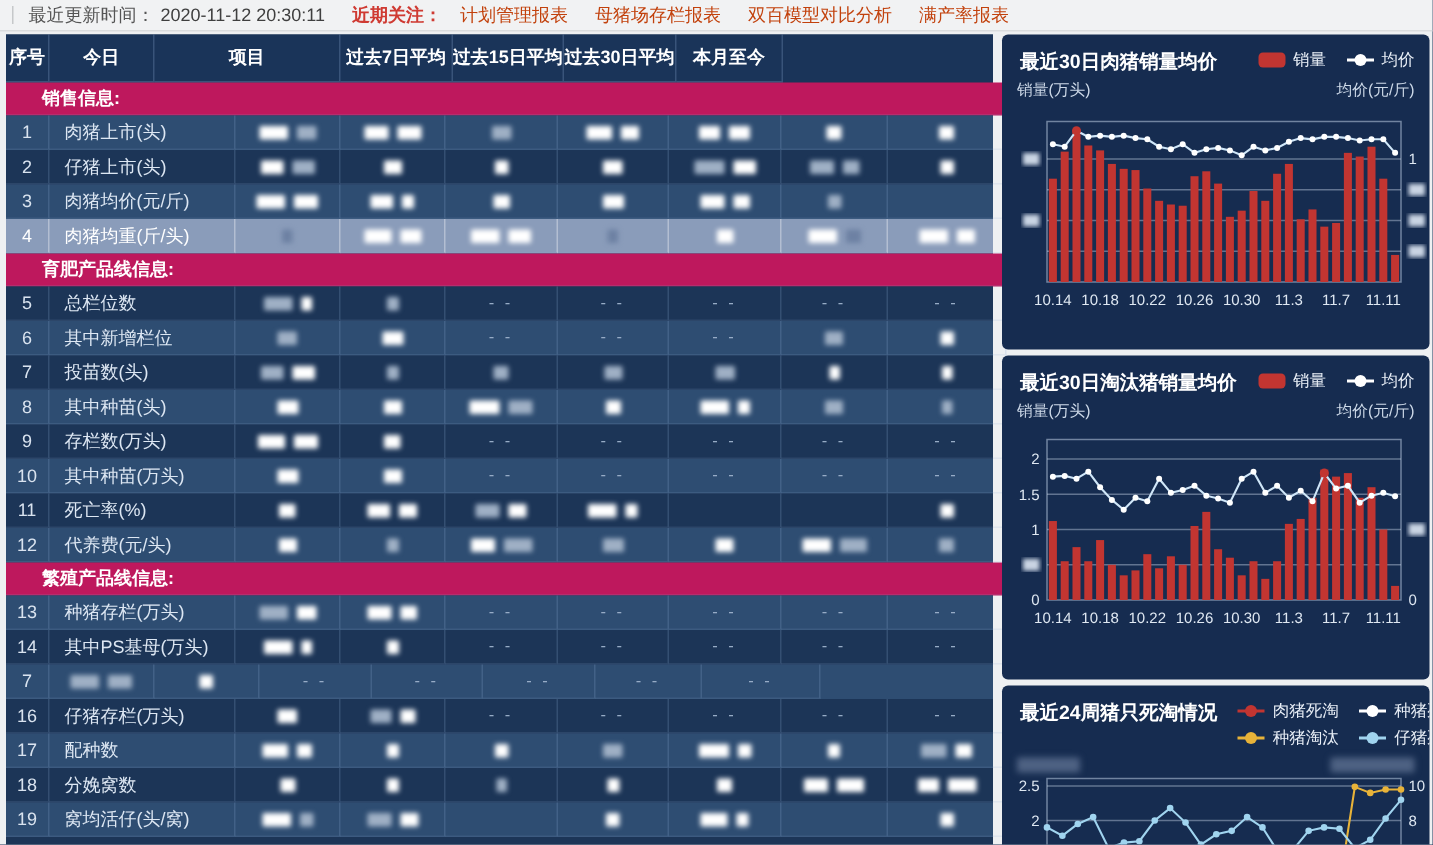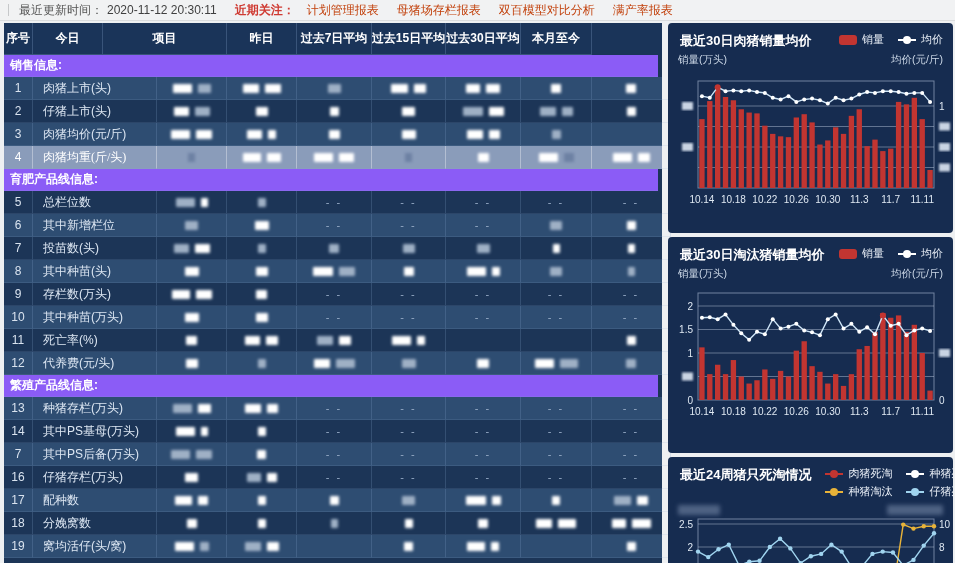--- a/index.html
+++ b/index.html
@@ -28,22 +28,22 @@
   .thead{display:flex;height:32px;background:#1a3459;}
   .th{
     display:flex;align-items:center;justify-content:center;
     color:#fff;font-weight:bold;font-size:12px;
     border-right:1px solid rgba(140,170,210,.28);
     border-bottom:1px solid rgba(140,170,210,.28);
     overflow:hidden;white-space:nowrap;flex:none;
   }
   .section-row{
     height:21px;display:flex;align-items:center;
-    background:#8b5cf6;color:#ffffff;font-weight:bold;
-    padding-left:6px;border-bottom:1px solid rgba(140,170,210,.15);text-align:right;
+    background:#be185d;color:#ffffff;font-weight:bold;
+    padding-left:24px;border-bottom:1px solid rgba(140,170,210,.15);text-align:right;
   }
   .trow{display:flex;height:23px;cursor:pointer;}
   .trow.light{background:#2e4d72;}
   .trow.dark{background:#1c3557;}
   .trow.selected{background:#8a9cba;}
   .cell{
     display:flex;align-items:center;justify-content:center;
     border-right:1px solid rgba(140,170,210,.22);
     border-bottom:1px solid rgba(140,170,210,.15);
     overflow:hidden;flex:none;gap:6px;
@@ -86,21 +86,20 @@
       <span class="mi">满产率报表</span>
     </div>
 </div>
 
 <div class="main">
   <div class="datatable">
     <div class="thead">
         <div class="th" style="width: 28px;">序号</div>
         <div class="th" style="width: 69px;">今日</div>
         <div class="th" style="width: 123px;">项目</div>
-        <div class="th" style="width: 69px;">昨日</div>
         <div class="th" style="width: 74px;">过去7日平均</div>
         <div class="th" style="width: 73px;">过去15日平均</div>
         <div class="th" style="width: 74px;">过去30日平均</div>
         <div class="th" style="width: 70px;">本月至今</div>
       </div>
     <div class="tbody">
         <div class="section-row" style="width: 648px;">销售信息:</div>
         <div class="trow light">
           <div class="cell c-no" style="width: 28px;">1</div>
           <div class="cell c-label" style="width: 113px;">肉猪上市(头)</div>
@@ -179,21 +178,21 @@
             <span class="bblock" style="width: 16px; background: rgb(255, 255, 255);"></span>
             <span class="bblock" style="width: 11px; background: rgb(255, 255, 255);"></span>
           </div>
           <div class="cell" style="width: 70px;">
             <span class="bblock" style="width: 9px; background: rgb(159, 176, 197);"></span>
           </div>
           <div class="cell" style="width: 78px;"></div>
         </div>
         <div class="trow selected">
           <div class="cell c-no" style="width: 28px;">4</div>
-          <div class="cell c-label" style="width: 113px; font-family: Liberation Serif, serif;">肉猪均重(斤/头)</div>
+          <div class="cell c-label" style="width: 113px;">肉猪均重(斤/头)</div>
           <div class="cell" style="width: 69px;">
             <span class="bblock" style="width: 7px; background: rgb(109, 129, 163);"></span>
           </div>
           <div class="cell" style="width: 69px;">
             <span class="bblock" style="width: 18px; background: rgb(255, 255, 255);"></span>
             <span class="bblock" style="width: 14px; background: rgb(255, 255, 255);"></span>
           </div>
           <div class="cell" style="width: 74px;">
             <span class="bblock" style="width: 19px; background: rgb(255, 255, 255);"></span>
             <span class="bblock" style="width: 15px; background: rgb(255, 255, 255);"></span>
@@ -469,21 +468,20 @@
           </div>
           <div class="cell" style="width: 70px;">
             <span class="dash">- -</span>
           </div>
           <div class="cell" style="width: 78px;">
             <span class="dash">- -</span>
           </div>
         </div>
         <div class="trow light">
           <div class="cell c-no" style="width: 28px;">7</div>
-          <div class="cell c-label" style="width: 113px;">其中PS后备(万头)</div>
           <div class="cell" style="width: 69px;">
             <span class="bblock" style="width: 19px; background: rgb(159, 176, 197);"></span>
             <span class="bblock" style="width: 16px; background: rgb(159, 176, 197);"></span>
           </div>
           <div class="cell" style="width: 69px;">
             <span class="bblock" style="width: 9px; background: rgb(255, 255, 255);"></span>
           </div>
           <div class="cell" style="width: 74px;">
             <span class="dash">- -</span>
           </div>

